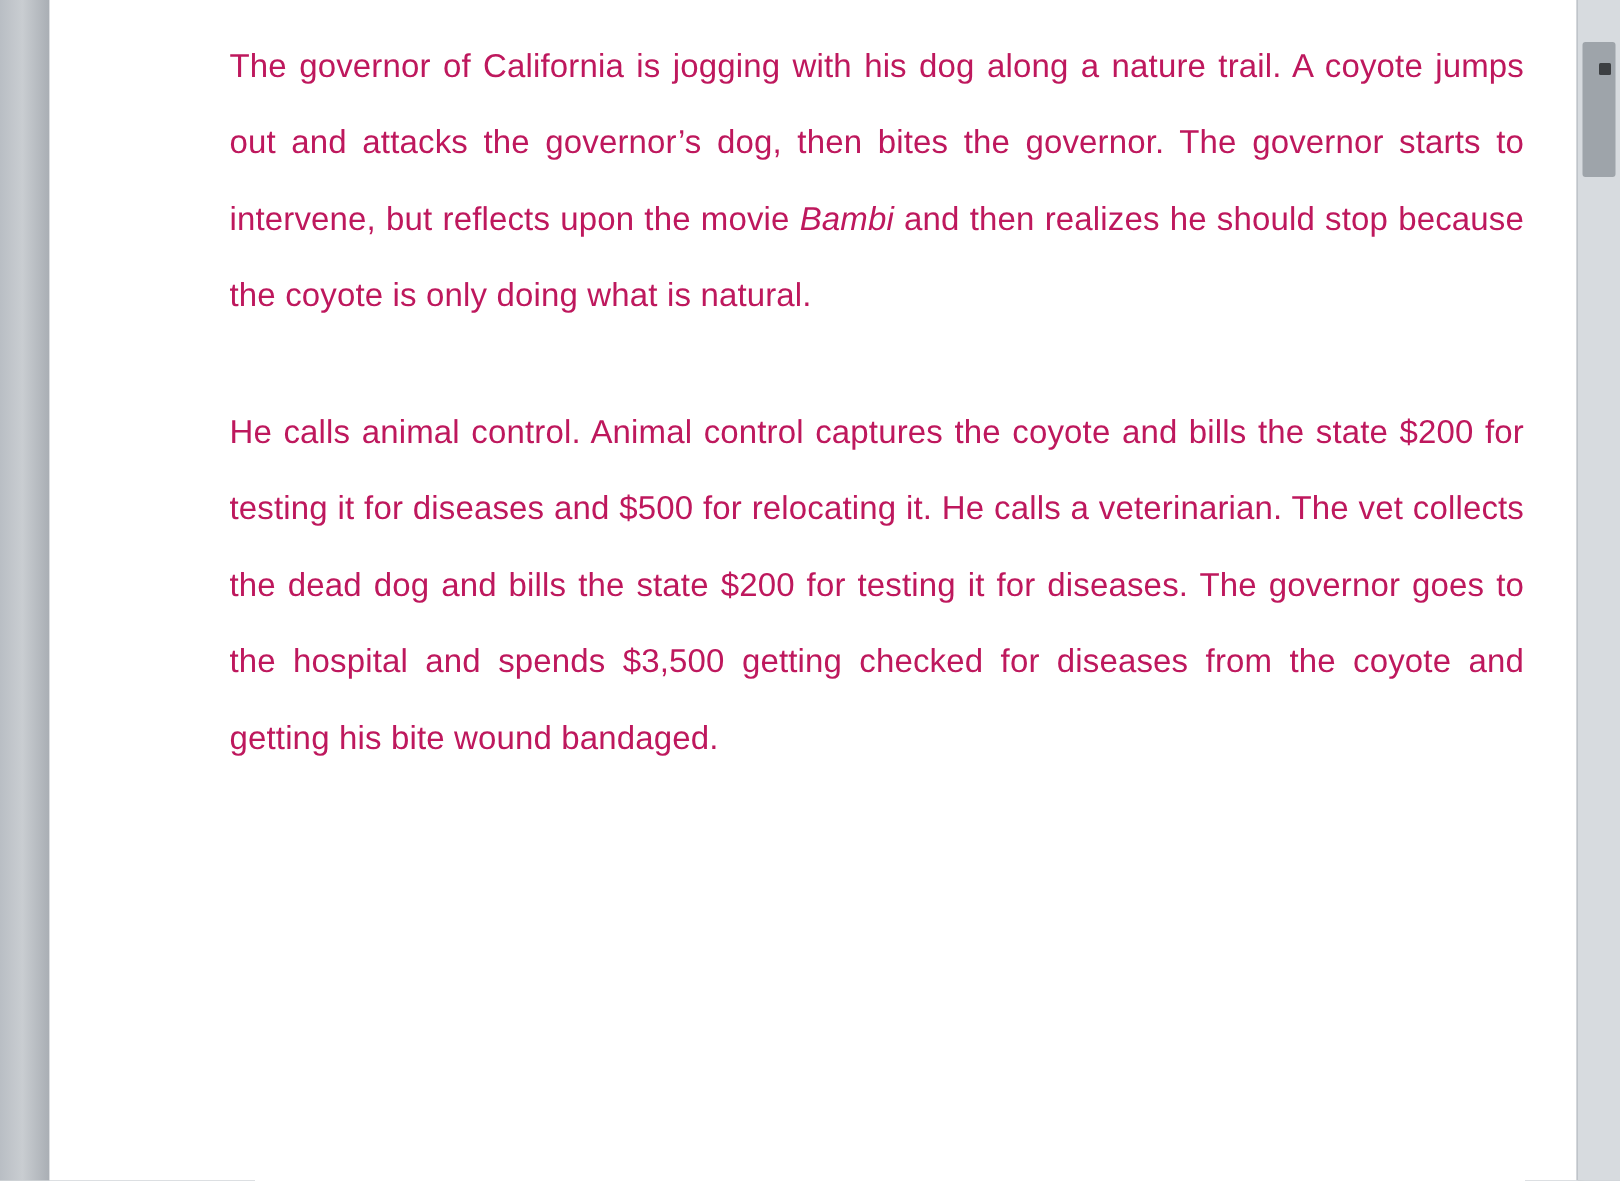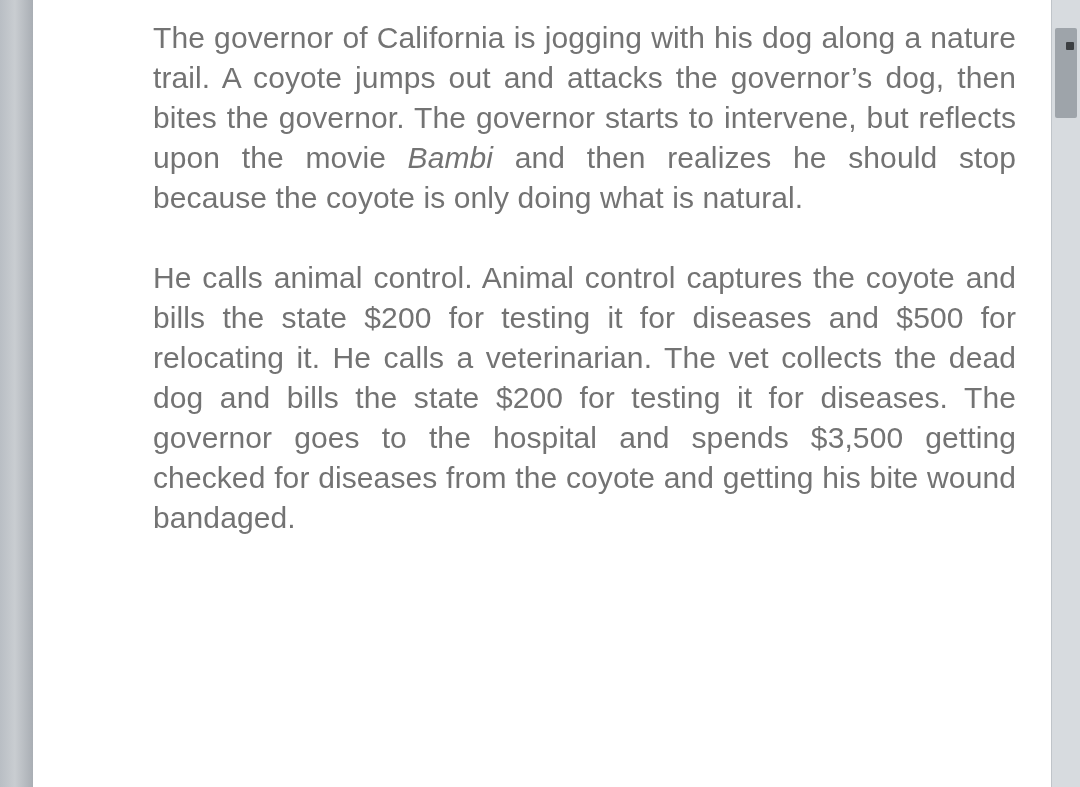--- a/index.html
+++ b/index.html
@@ -41,23 +41,23 @@
     padding: 0 36px 0 120px;
     overflow: hidden;
   }
 
   .doc-body {
     padding-top: 18px;
   }
 
   .para {
     margin: 0 0 40px 0;
-    font-size: 30px;
-    line-height: 40px;
-    color: #737373;
+    font-size: 22px;
+    line-height: 51px;
+    color: #be185d;
     text-align: justify;
     text-justify: inter-word;
     letter-spacing: 0.1px;
     hyphens: none;
   }
 
   .para:last-child {
     margin-bottom: 0;
   }
 

